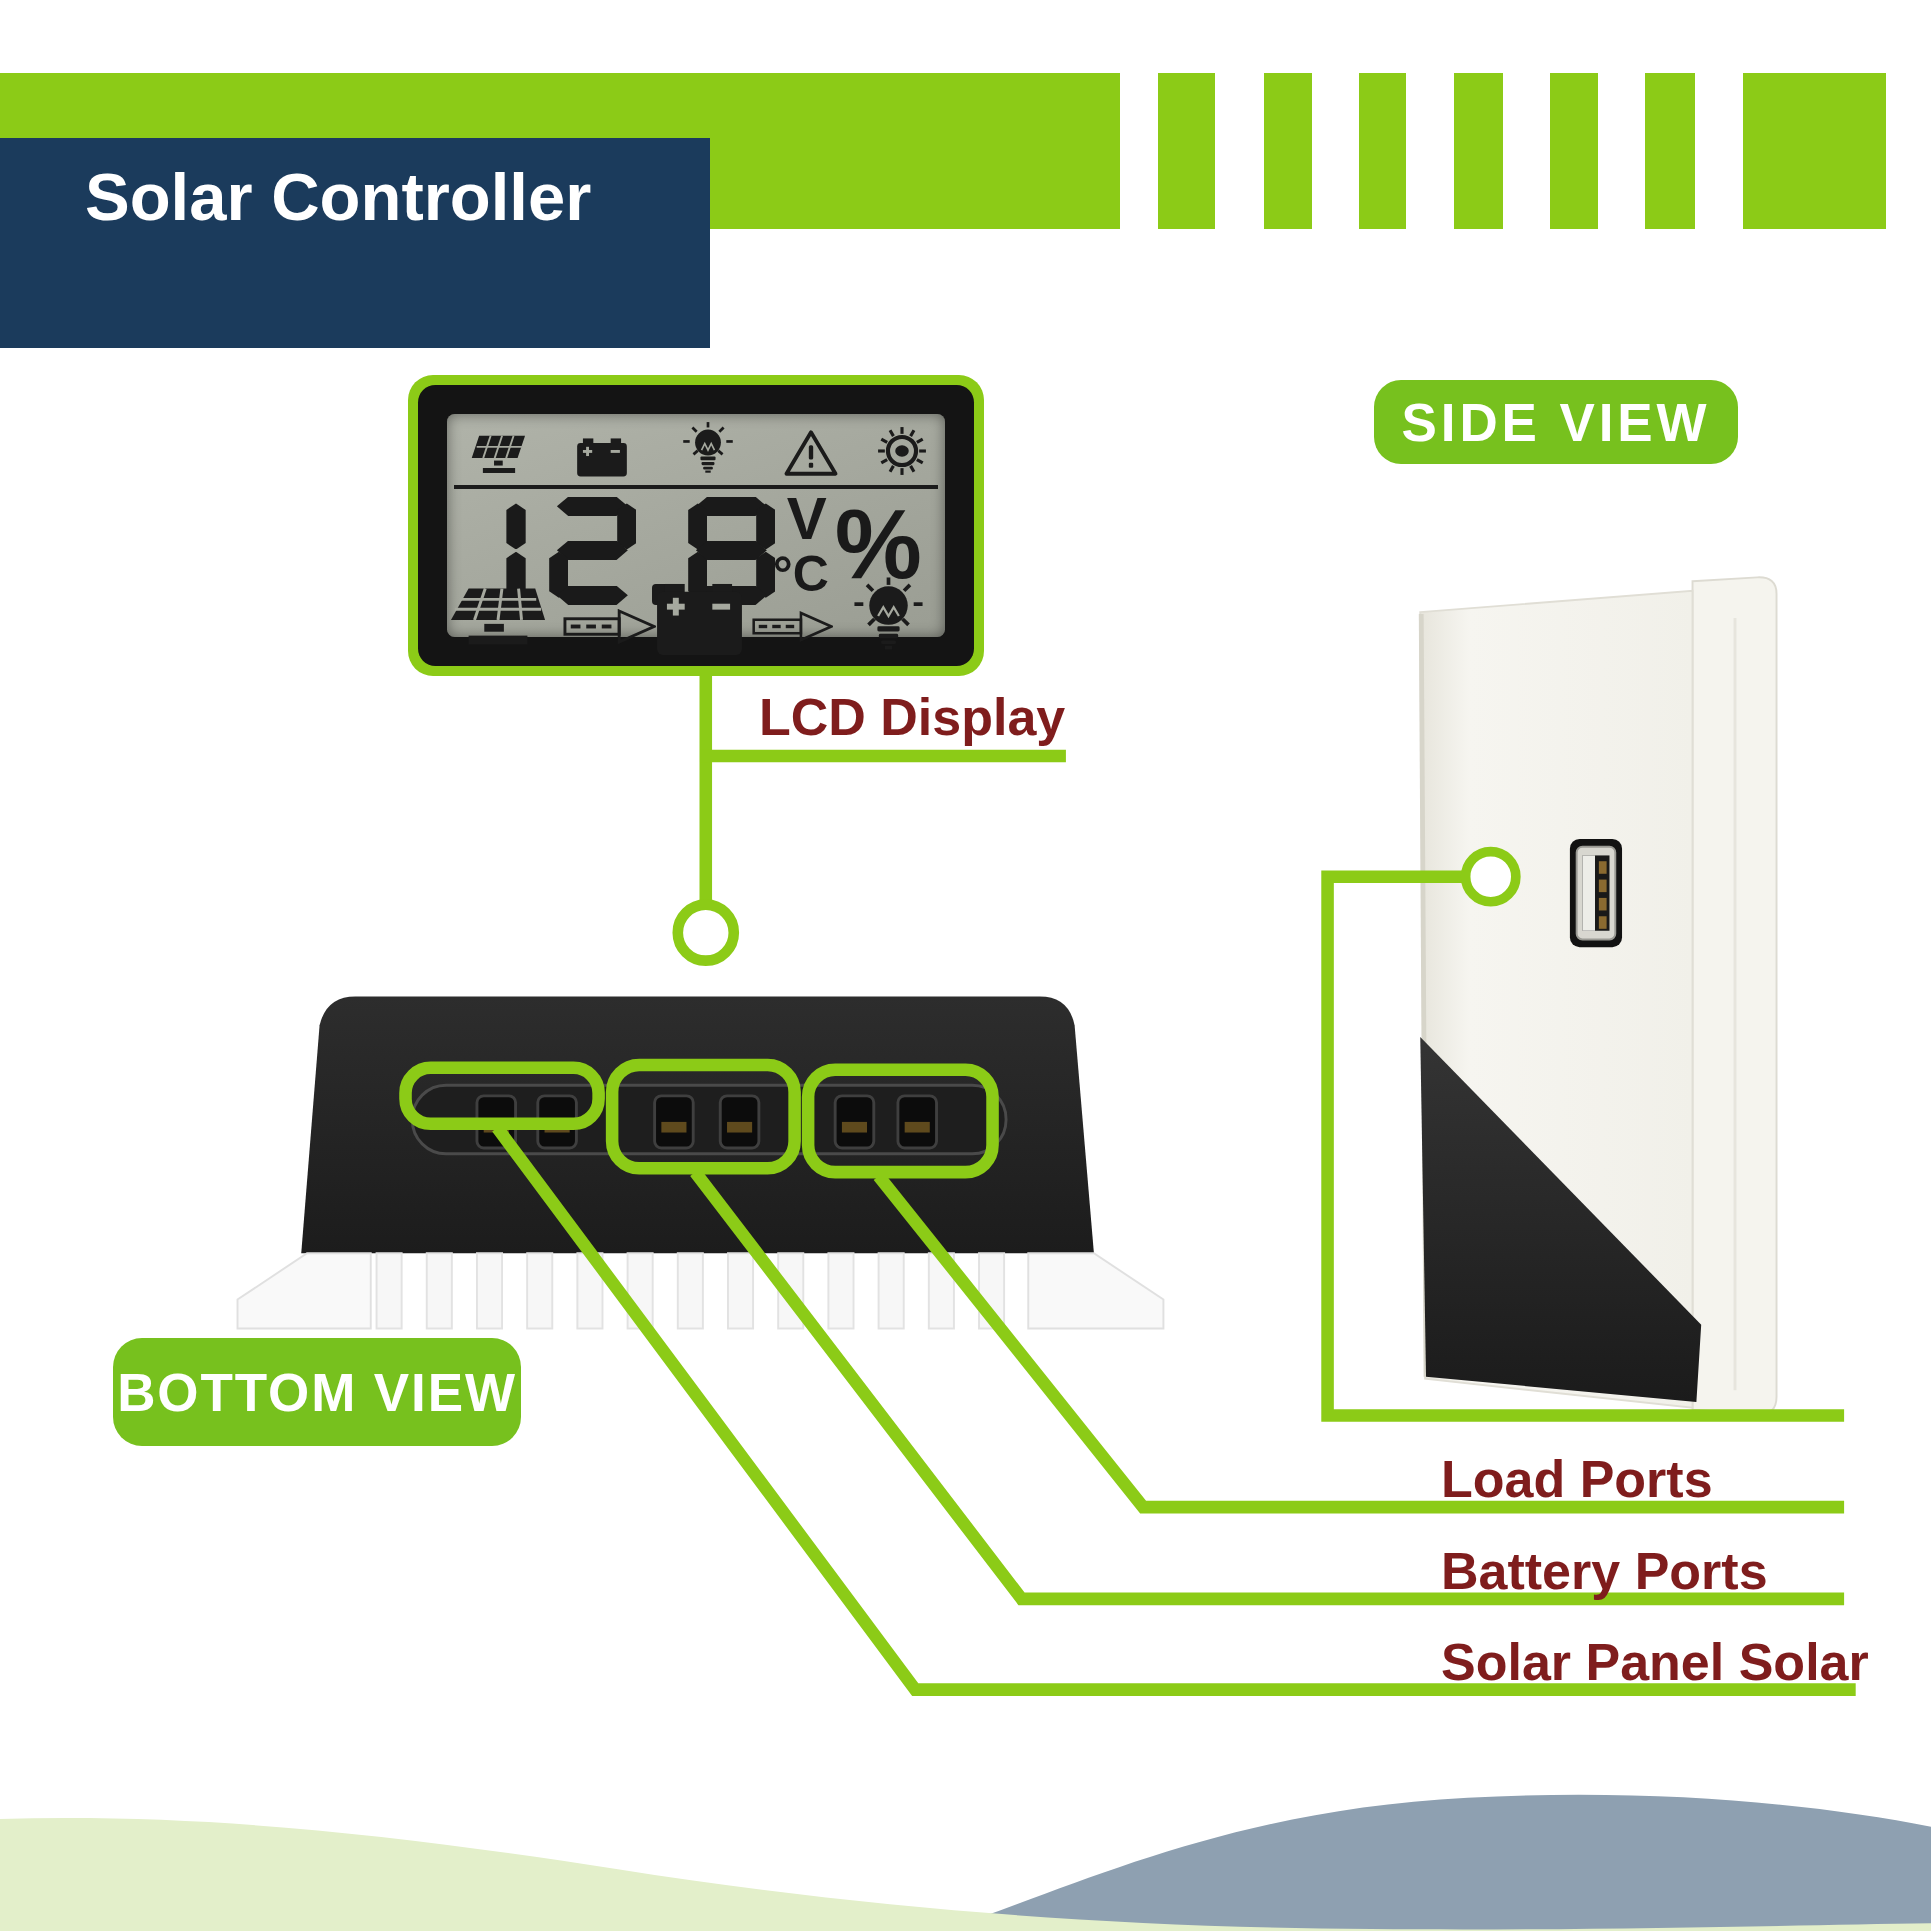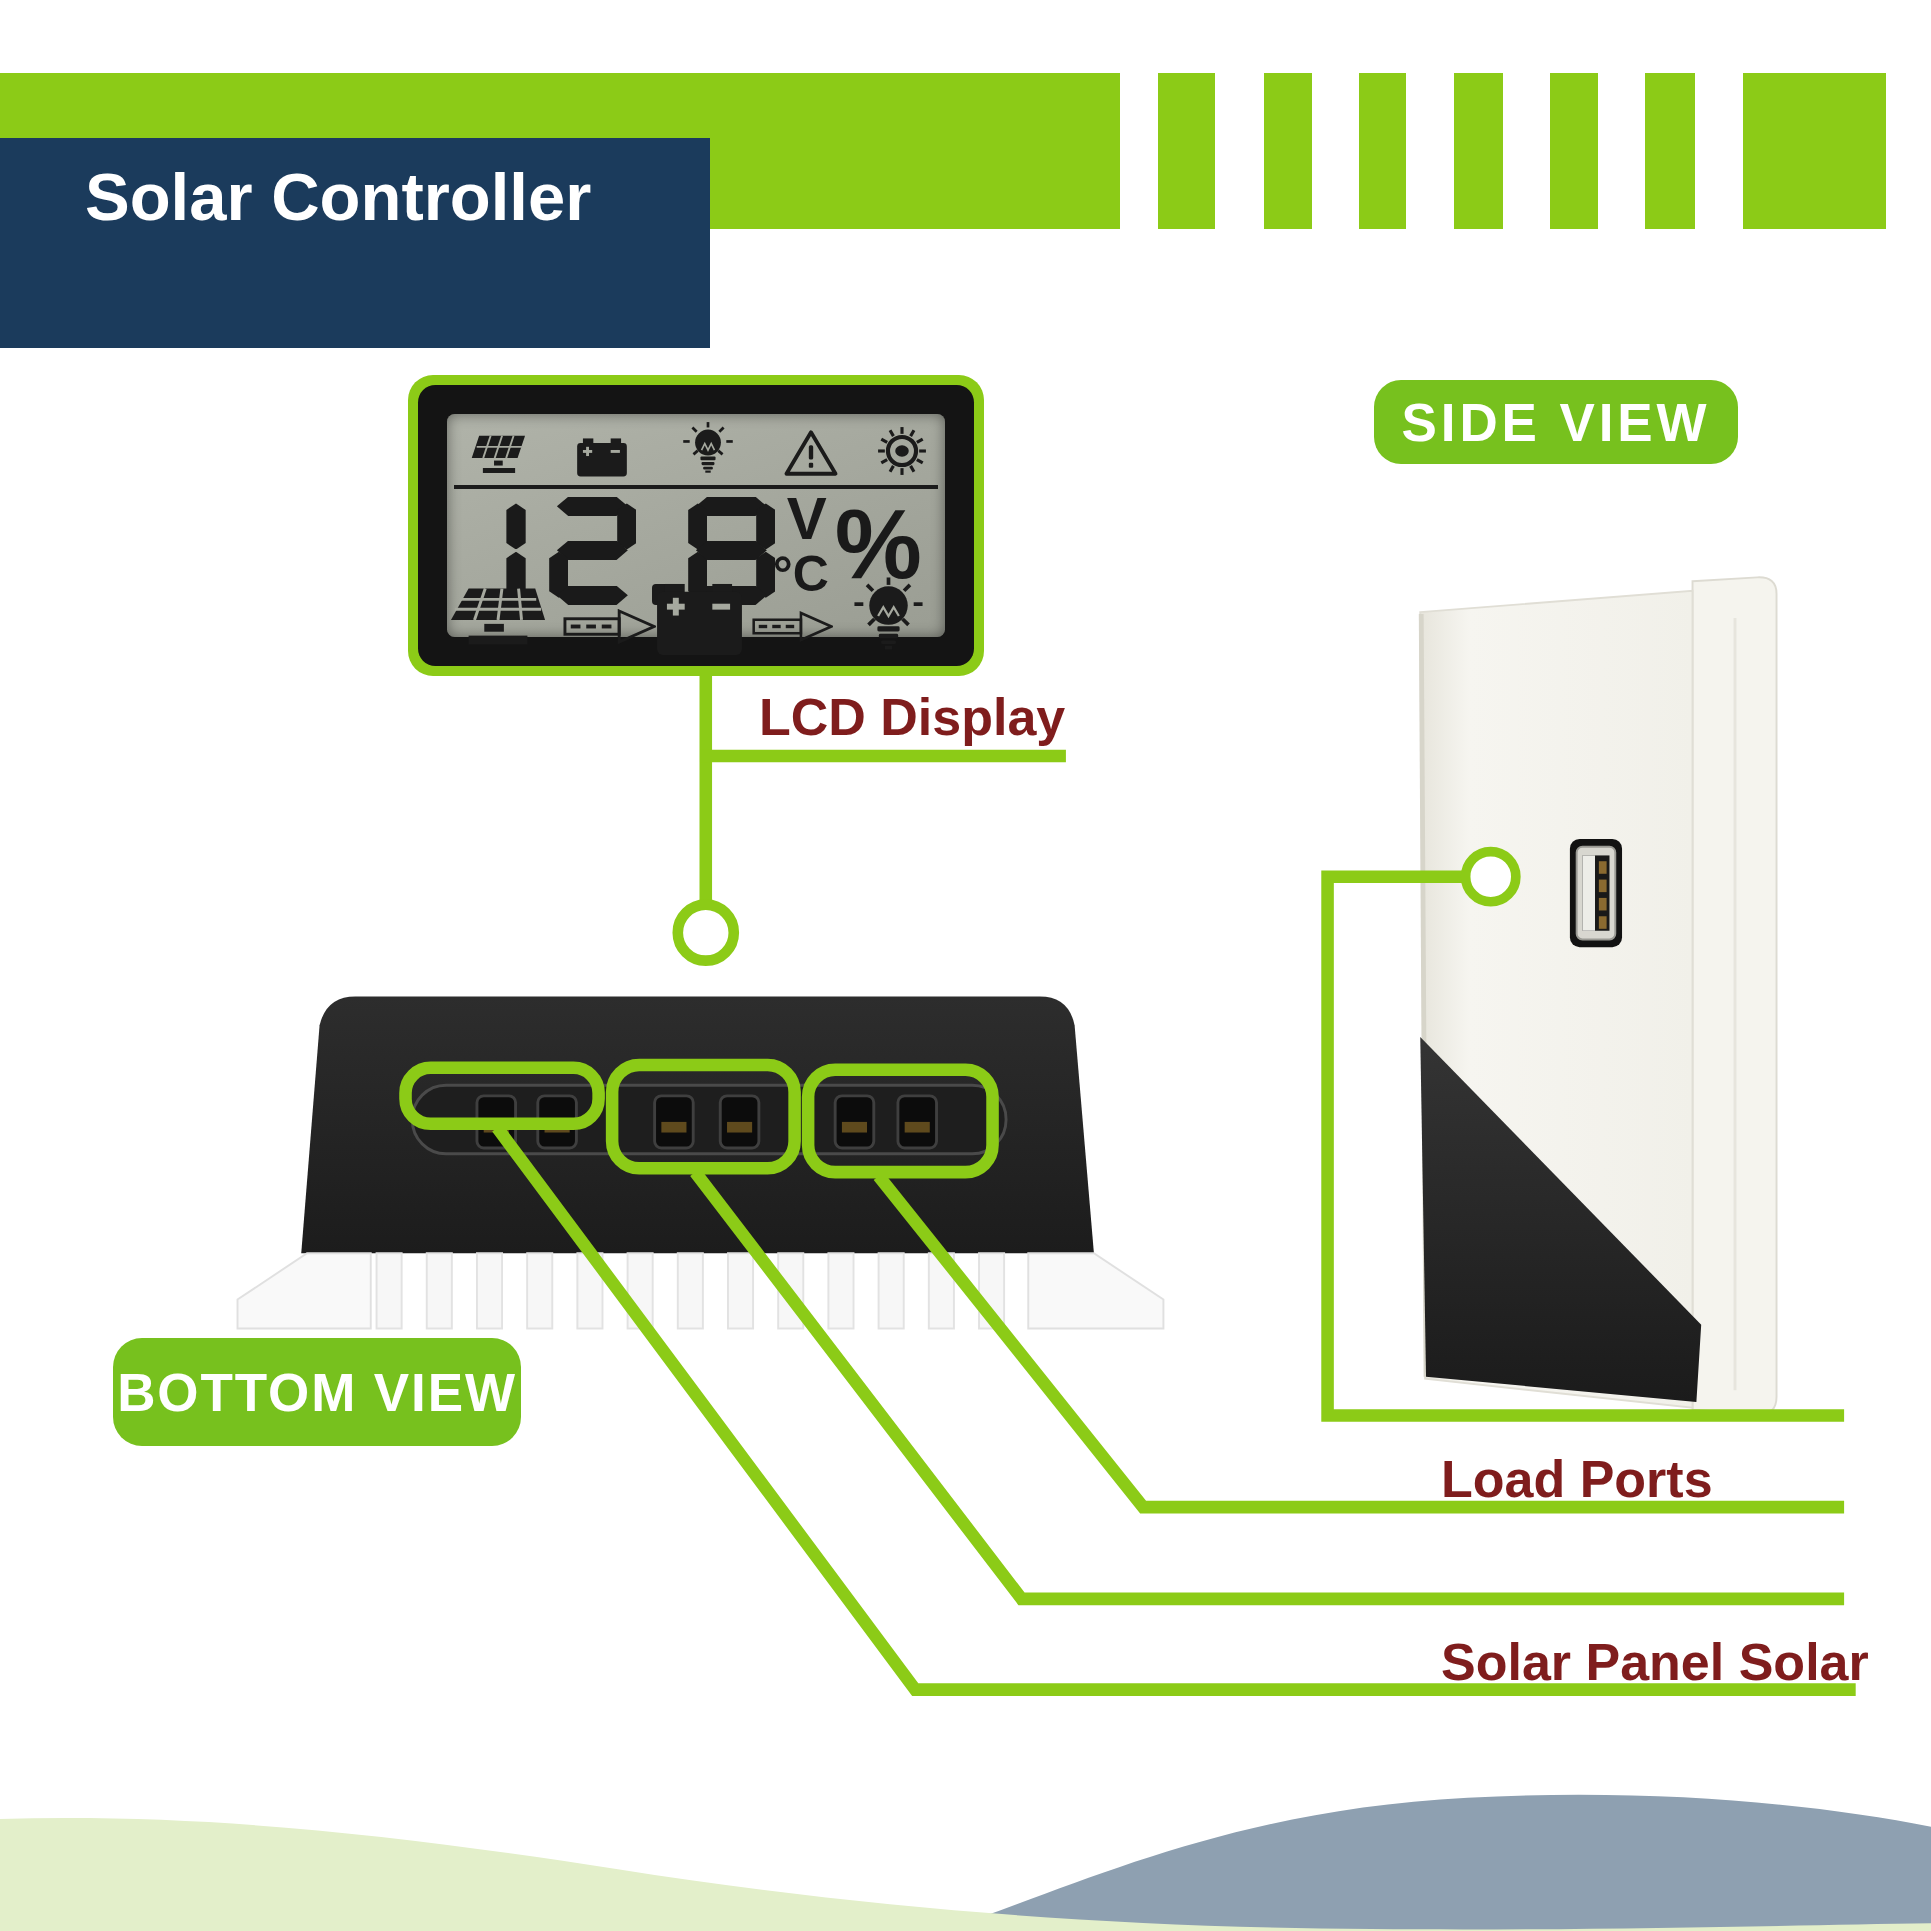--- a/index.html
+++ b/index.html
@@ -334,16 +334,17 @@
   <div class="plain-label" style="left:759px;top:687px;">LCD Display</div>
 
   <div class="badge side-view">
     <span>SIDE VIEW</span>
   </div>
   <div class="badge bottom-view">
     <span>BOTTOM VIEW</span>
   </div>
 
   <div class="plain-label" style="left:1441px;top:1449px;">Load Ports</div>
+  <div class="plain-label" style="left:1441px;top:1541px;">Battery Ports</div>
   <div class="plain-label" style="left:1441px;top:1632px;">Solar Panel Solar</div>
 
 </div>
 
 
 </body></html>

